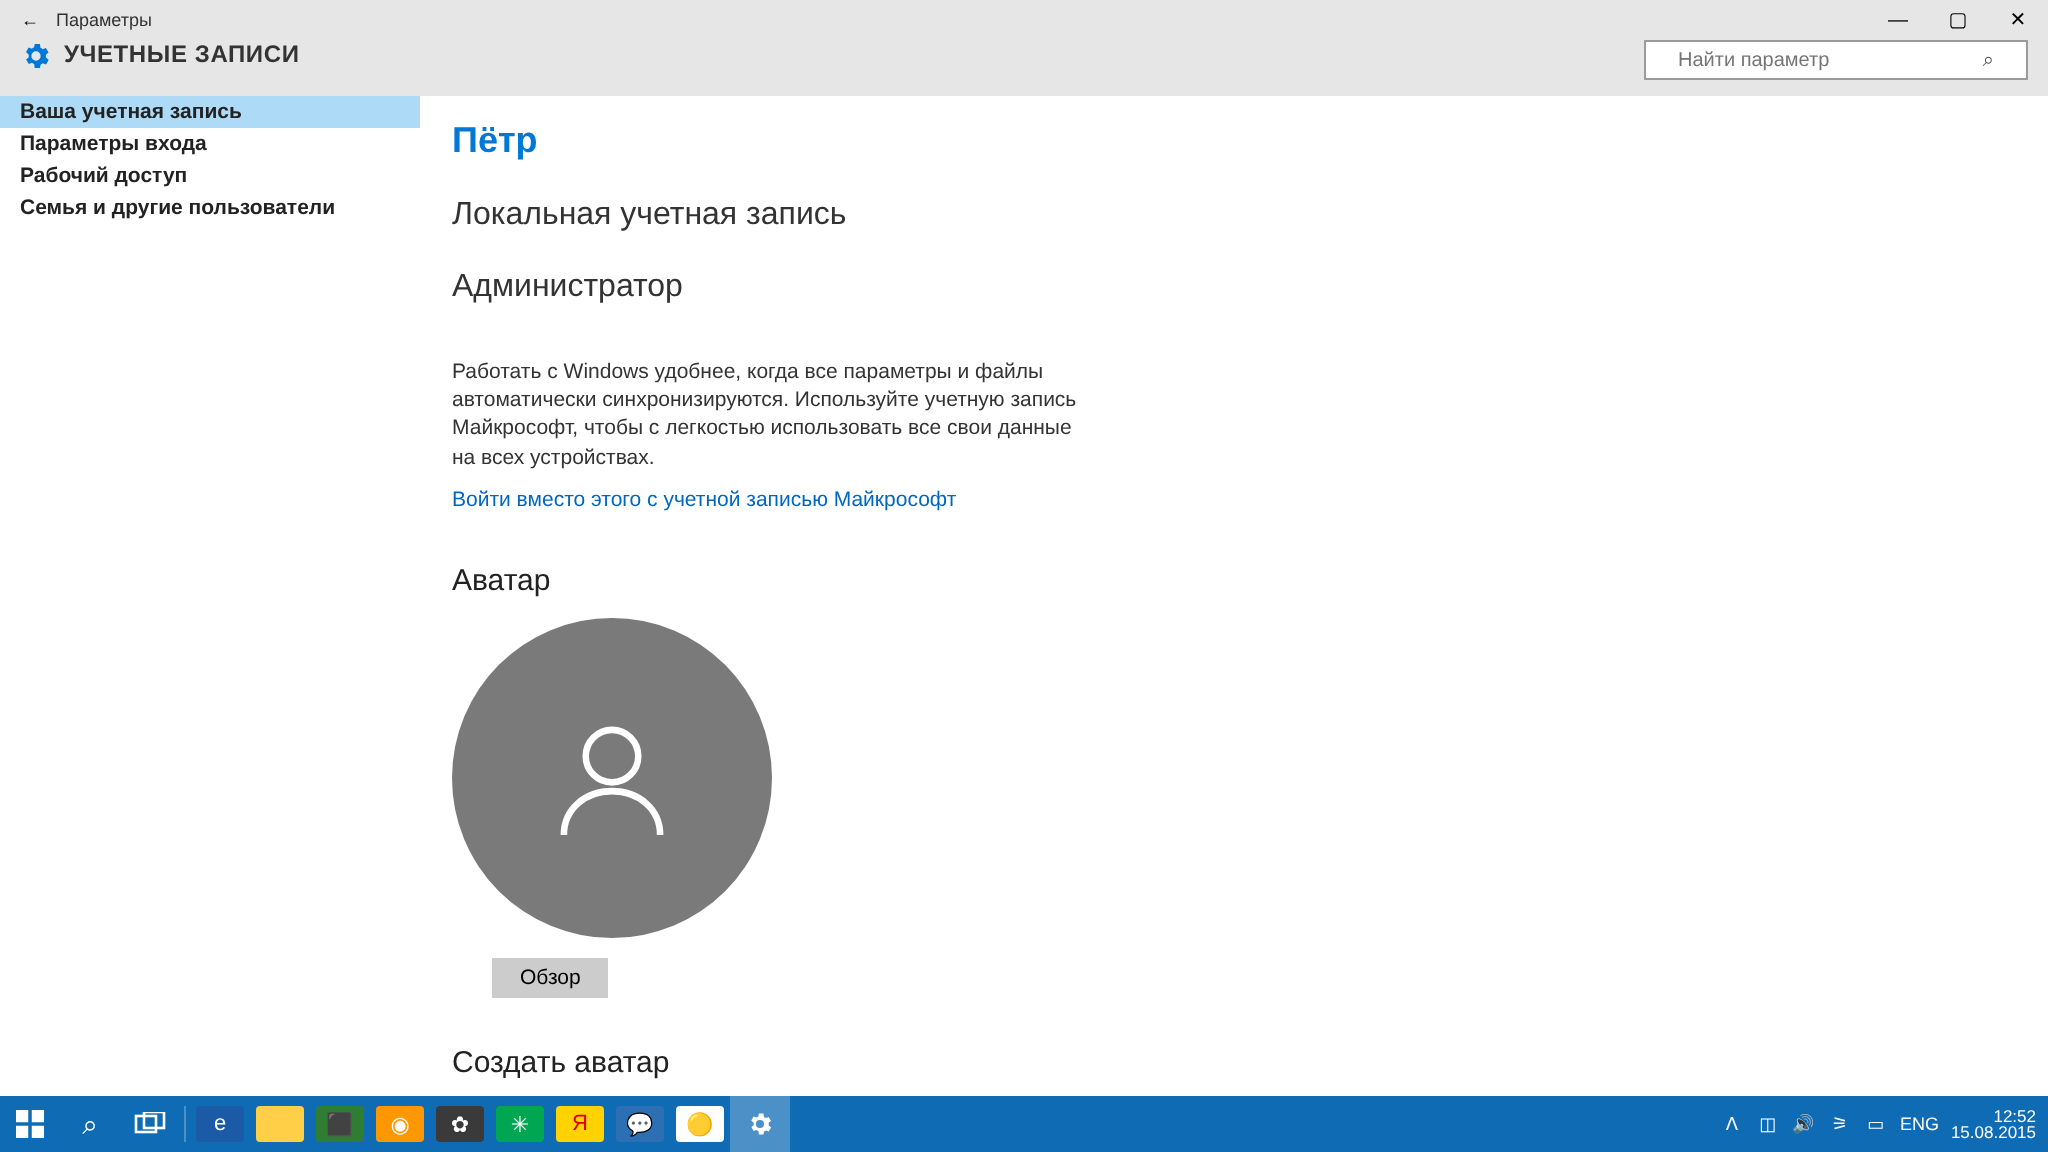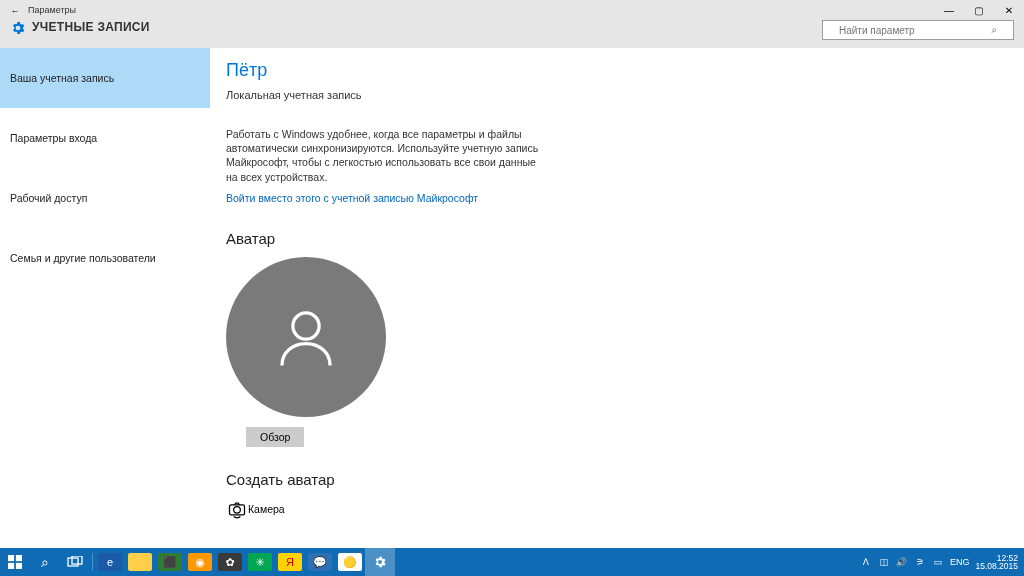--- a/index.html
+++ b/index.html
@@ -10,25 +10,25 @@
   .titlebar .title { margin-left: 6px; color: #333; }
   .winbtns { margin-left: auto; display: flex; }
   .winbtn { width: 30px; height: 20px; display: flex; align-items: center; justify-content: center; font-size: 10px; cursor: pointer; }
   .header { display: flex; align-items: flex-start; height: 28px; background: #e6e6e6; padding: 0 10px; }
   .gear { width: 16px; height: 16px; color: #0061b5; display:flex; align-items:center; justify-content:center; }
   .header-title { font-size: 12px; font-weight: 600; margin-left: 6px; color: #333; letter-spacing: .3px; }
   .searchbox { margin-left: auto; display: flex; align-items: center; border: 1px solid #9c9c9c; background: #fff; height: 20px; width: 192px; padding: 0 16px; }
   .searchbox input { border: none; outline: none; font-size: 10px; flex: 1; background: transparent; color:#555;}
   .body { flex: 1; display: flex; overflow: hidden; }
   .sidebar { width: 210px; background: #fff; border-right: 0; padding-top: 0; }
-  .side-item { font-size: 10.5px; padding: 24px 10px; cursor: pointer; color: #222; }
+  .side-item { font-size: 10.5px; padding: 2px 10px; cursor: pointer; color: #222; font-weight: bold; }
   .side-item.active { background: #addaf7; }
   .content { flex: 1; padding: 12px 0 0 16px; overflow-y: auto; }
-  .username { color: #0078d7; font-size: 18px; font-weight: 400; }
-  .subtext { font-size: 11px; color: #333; margin-top: 8px; }
+  .username { color: #0078d7; font-size: 18px; font-weight: 700; }
+  .subtext { font-size: 16px; color: #333; margin-top: 18px; }
   .paragraph { font-size: 10.5px; color: #333; margin-top: 26px; max-width: 320px; line-height: 1.35; }
   .link { color: #0067c0; font-size: 10.5px; margin-top: 8px; display: inline-block; cursor: pointer; }
   .section-h { font-size: 15px; margin-top: 24px; color: #222; font-weight: 400; }
   .avatar-circle { width: 160px; height: 160px; border-radius: 50%; background: #7a7a7a; margin-top: 10px; display:flex; align-items:center; justify-content:center; }
   .avatar-circle svg { width: 70px; height: 70px; stroke:#fff; fill:none; stroke-width:3; }
   .browse-btn { margin-top: 10px; background: #ccc; border: none; font-size: 10.5px; padding: 4px 14px; cursor: pointer; margin-left: 20px; }
   .camera-row { display:flex; align-items:center; margin-top:10px; }
   .camera-icon { width:22px; height:22px; display:flex; align-items:center; justify-content:center; }
   .camera-label { font-size: 10.5px; }
   
@@ -72,20 +72,21 @@
     <div class="sidebar">
       <div class="side-item active">Ваша учетная запись</div>
       <div class="side-item">Параметры входа</div>
       <div class="side-item">Рабочий доступ</div>
       <div class="side-item">Семья и другие пользователи</div>
     </div>
 
     <div class="content">
       <div class="username">Пётр</div>
       <div class="subtext">Локальная учетная запись</div>
+      <div class="subtext">Администратор</div>
 
       <div class="paragraph">Работать с Windows удобнее, когда все параметры и файлы автоматически синхронизируются. Используйте учетную запись Майкрософт, чтобы с легкостью использовать все свои данные на всех устройствах.</div>
       <a class="link">Войти вместо этого с учетной записью Майкрософт</a>
 
       <div class="section-h">Аватар</div>
       <div class="avatar-circle">
         <svg viewBox="0 0 64 64">
           <circle cx="32" cy="22" r="12"></circle>
           <path d="M10 58c0-12 10-20 22-20s22 8 22 20"></path>
         </svg>

